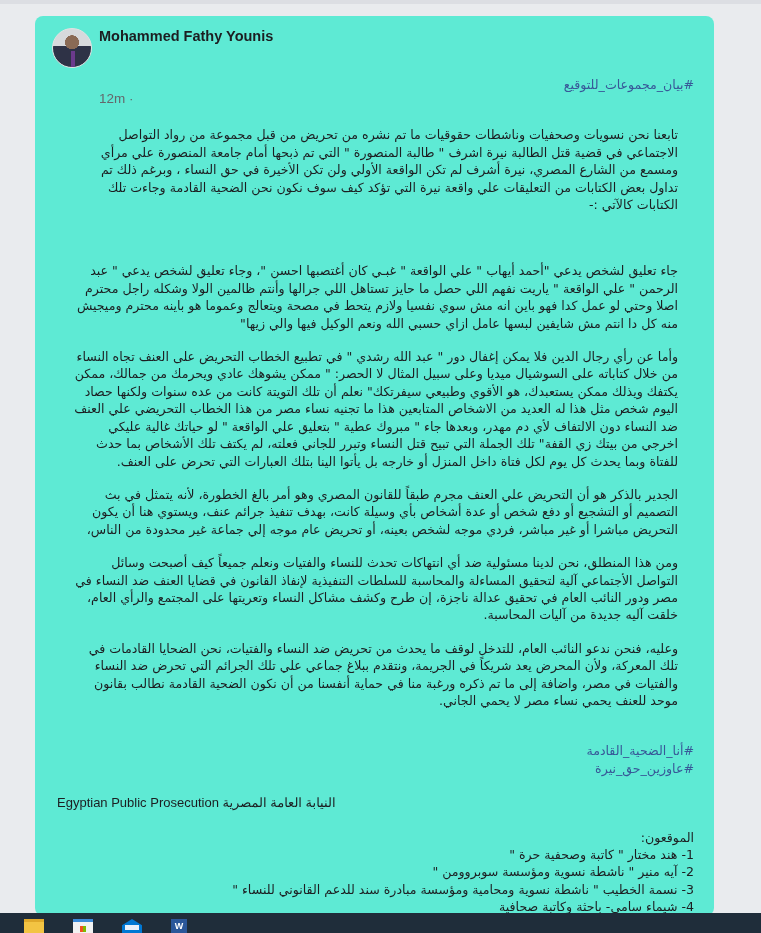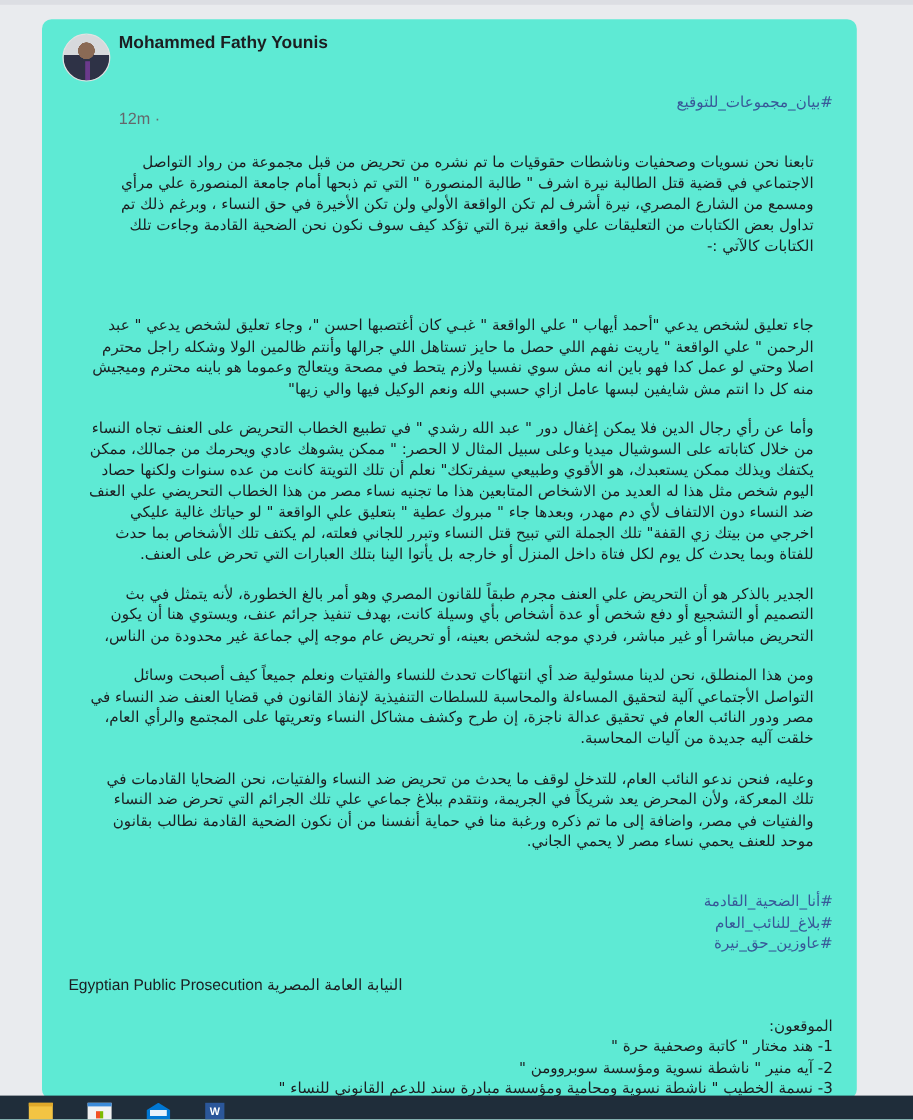--- a/index.html
+++ b/index.html
@@ -72,21 +72,20 @@
     <div class="gap"></div>
     <p class="para">تابعنا نحن نسويات وصحفيات وناشطات حقوقيات ما تم نشره من تحريض من قبل مجموعة من رواد التواصل الاجتماعي في قضية قتل الطالبة نيرة اشرف " طالبة المنصورة " التي تم ذبحها أمام جامعة المنصورة علي مرأي ومسمع من الشارع المصري، نيرة أشرف لم تكن الواقعة الأولي ولن تكن الأخيرة في حق النساء ، وبرغم ذلك تم تداول بعض الكتابات من التعليقات علي واقعة نيرة التي تؤكد كيف سوف نكون نحن الضحية القادمة وجاءت تلك الكتابات كالآتي :-</p>
     <div class="gap"></div>
     <p class="para">جاء تعليق لشخص يدعي "أحمد أيهاب " علي الواقعة " غبـي كان أغتصبها احسن "، وجاء تعليق لشخص يدعي " عبد الرحمن " علي الواقعة " ياريت نفهم اللي حصل ما حايز تستاهل اللي جرالها وأنتم ظالمين الولا وشكله راجل محترم اصلا وحتي لو عمل كدا فهو باين انه مش سوي نفسيا ولازم يتحط في مصحة ويتعالج وعموما هو باينه محترم وميجيش منه كل دا انتم مش شايفين لبسها عامل ازاي حسبي الله ونعم الوكيل فيها والي زيها"</p>
     <p class="para">وأما عن رأي رجال الدين فلا يمكن إغفال دور " عبد الله رشدي " في تطبيع الخطاب التحريض على العنف تجاه النساء من خلال كتاباته على السوشيال ميديا وعلى سبيل المثال لا الحصر: " ممكن يشوهك عادي ويحرمك من جمالك، ممكن يكتفك ويذلك ممكن يستعبدك، هو الأقوي وطبيعي سيفرتكك" نعلم أن تلك التويتة كانت من عده سنوات ولكنها حصاد اليوم شخص مثل هذا له العديد من الاشخاص المتابعين هذا ما تجنيه نساء مصر من هذا الخطاب التحريضي علي العنف ضد النساء دون الالتفاف لأي دم مهدر، وبعدها جاء " مبروك عطية " بتعليق علي الواقعة " لو حياتك غالية عليكي اخرجي من بيتك زي القفة" تلك الجملة التي تبيح قتل النساء وتبرر للجاني فعلته، لم يكتف تلك الأشخاص بما حدث للفتاة وبما يحدث كل يوم لكل فتاة داخل المنزل أو خارجه بل يأتوا الينا بتلك العبارات التي تحرض على العنف.</p>
     <p class="para">الجدير بالذكر هو أن التحريض علي العنف مجرم طبقاً للقانون المصري وهو أمر بالغ الخطورة، لأنه يتمثل في بث التصميم أو التشجيع أو دفع شخص أو عدة أشخاص بأي وسيلة كانت، بهدف تنفيذ جرائم عنف، ويستوي هنا أن يكون التحريض مباشرا أو غير مباشر، فردي موجه لشخص بعينه، أو تحريض عام موجه إلي جماعة غير محدودة من الناس،</p>
     <p class="para">ومن هذا المنطلق، نحن لدينا مسئولية ضد أي انتهاكات تحدث للنساء والفتيات ونعلم جميعاً كيف أصبحت وسائل التواصل الأجتماعي آلية لتحقيق المساءلة والمحاسبة للسلطات التنفيذية لإنفاذ القانون في قضايا العنف ضد النساء في مصر ودور النائب العام في تحقيق عدالة ناجزة، إن طرح وكشف مشاكل النساء وتعريتها على المجتمع والرأي العام، خلقت آليه جديدة من آليات المحاسبة.</p>
     <p class="para">وعليه، فنحن ندعو النائب العام، للتدخل لوقف ما يحدث من تحريض ضد النساء والفتيات، نحن الضحايا القادمات في تلك المعركة، ولأن المحرض يعد شريكاً في الجريمة، ونتقدم ببلاغ جماعي علي تلك الجرائم التي تحرض ضد النساء والفتيات في مصر، واضافة إلى ما تم ذكره ورغبة منا في حماية أنفسنا من أن نكون الضحية القادمة نطالب بقانون موحد للعنف يحمي نساء مصر لا يحمي الجاني.</p>
     <div class="gap"></div>
     <span class="hashtag">#أنا_الضحية_القادمة</span>
-    <span class="hashtag">#بلاغ_للنائب_العام</span>
     <span class="hashtag">#عاوزين_حق_نيرة</span>
     <div class="gap"></div>
     <div class="ltr-line">Egyptian Public Prosecution النيابة العامة المصرية</div>
     <div class="gap"></div>
     <div>الموقعون:</div>
     <div>1- هند مختار " كاتبة وصحفية حرة "</div>
     <div>2- آيه منير " ناشطة نسوية ومؤسسة سوبروومن "</div>
     <div>3- نسمة الخطيب " ناشطة نسوية ومحامية ومؤسسة مبادرة سند للدعم القانوني للنساء "</div>
     <div>4- شيماء سامي- باحثة وكاتبة صحافية</div>
     <div>5- هاجر سيد كاتبه و مواطنه مصريه</div>

